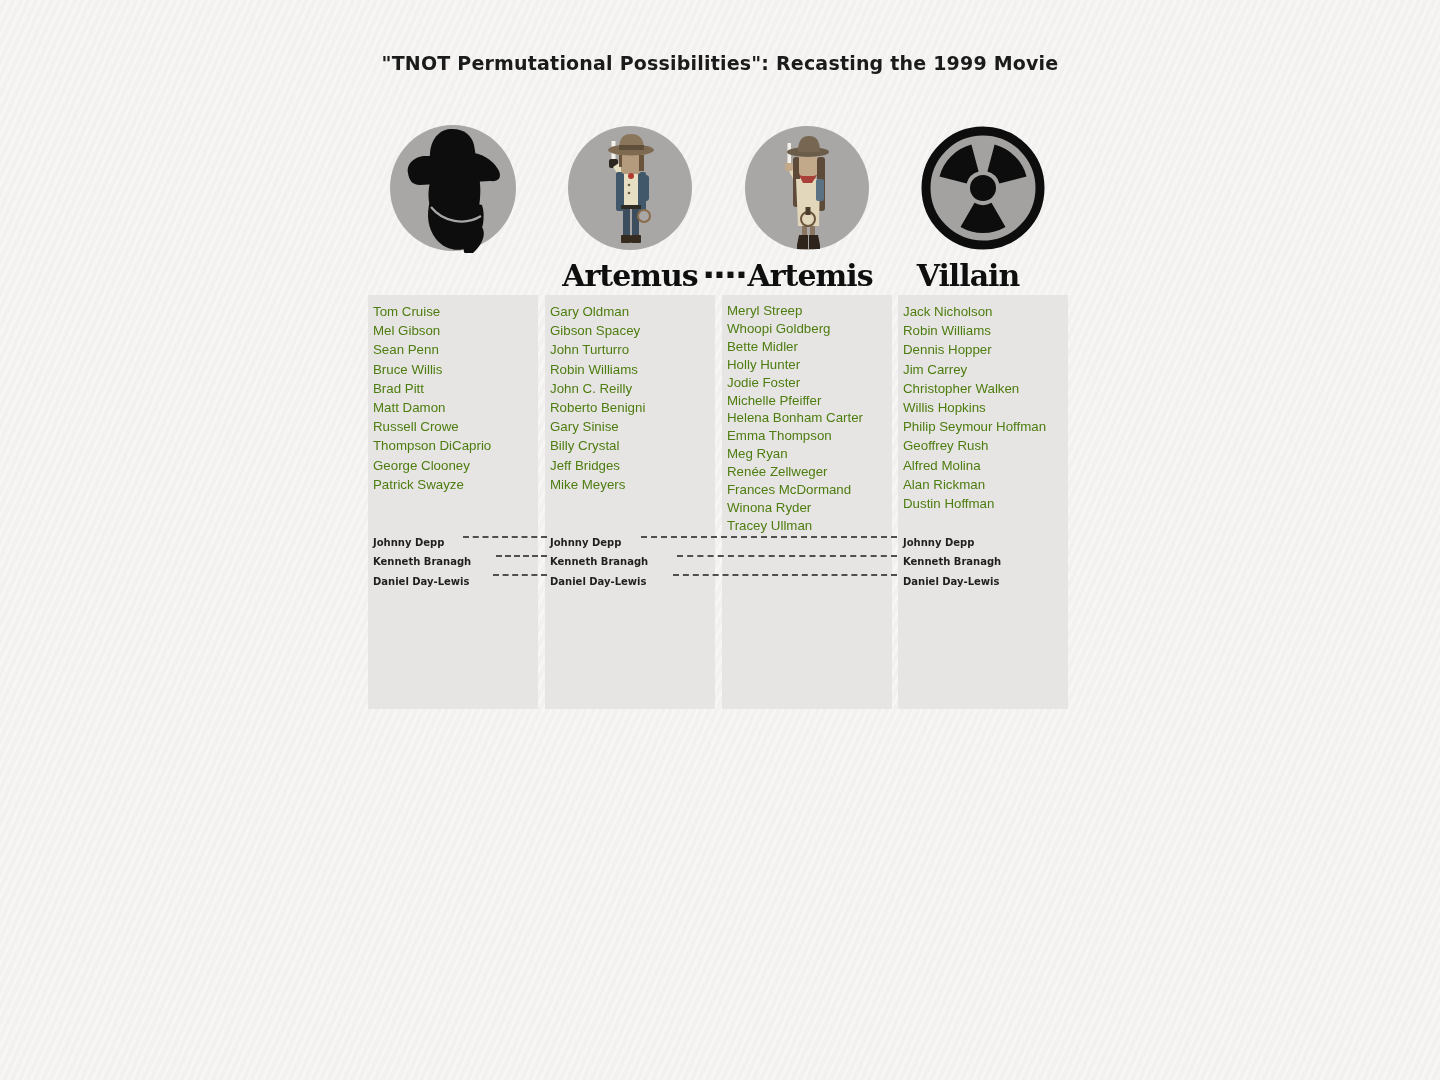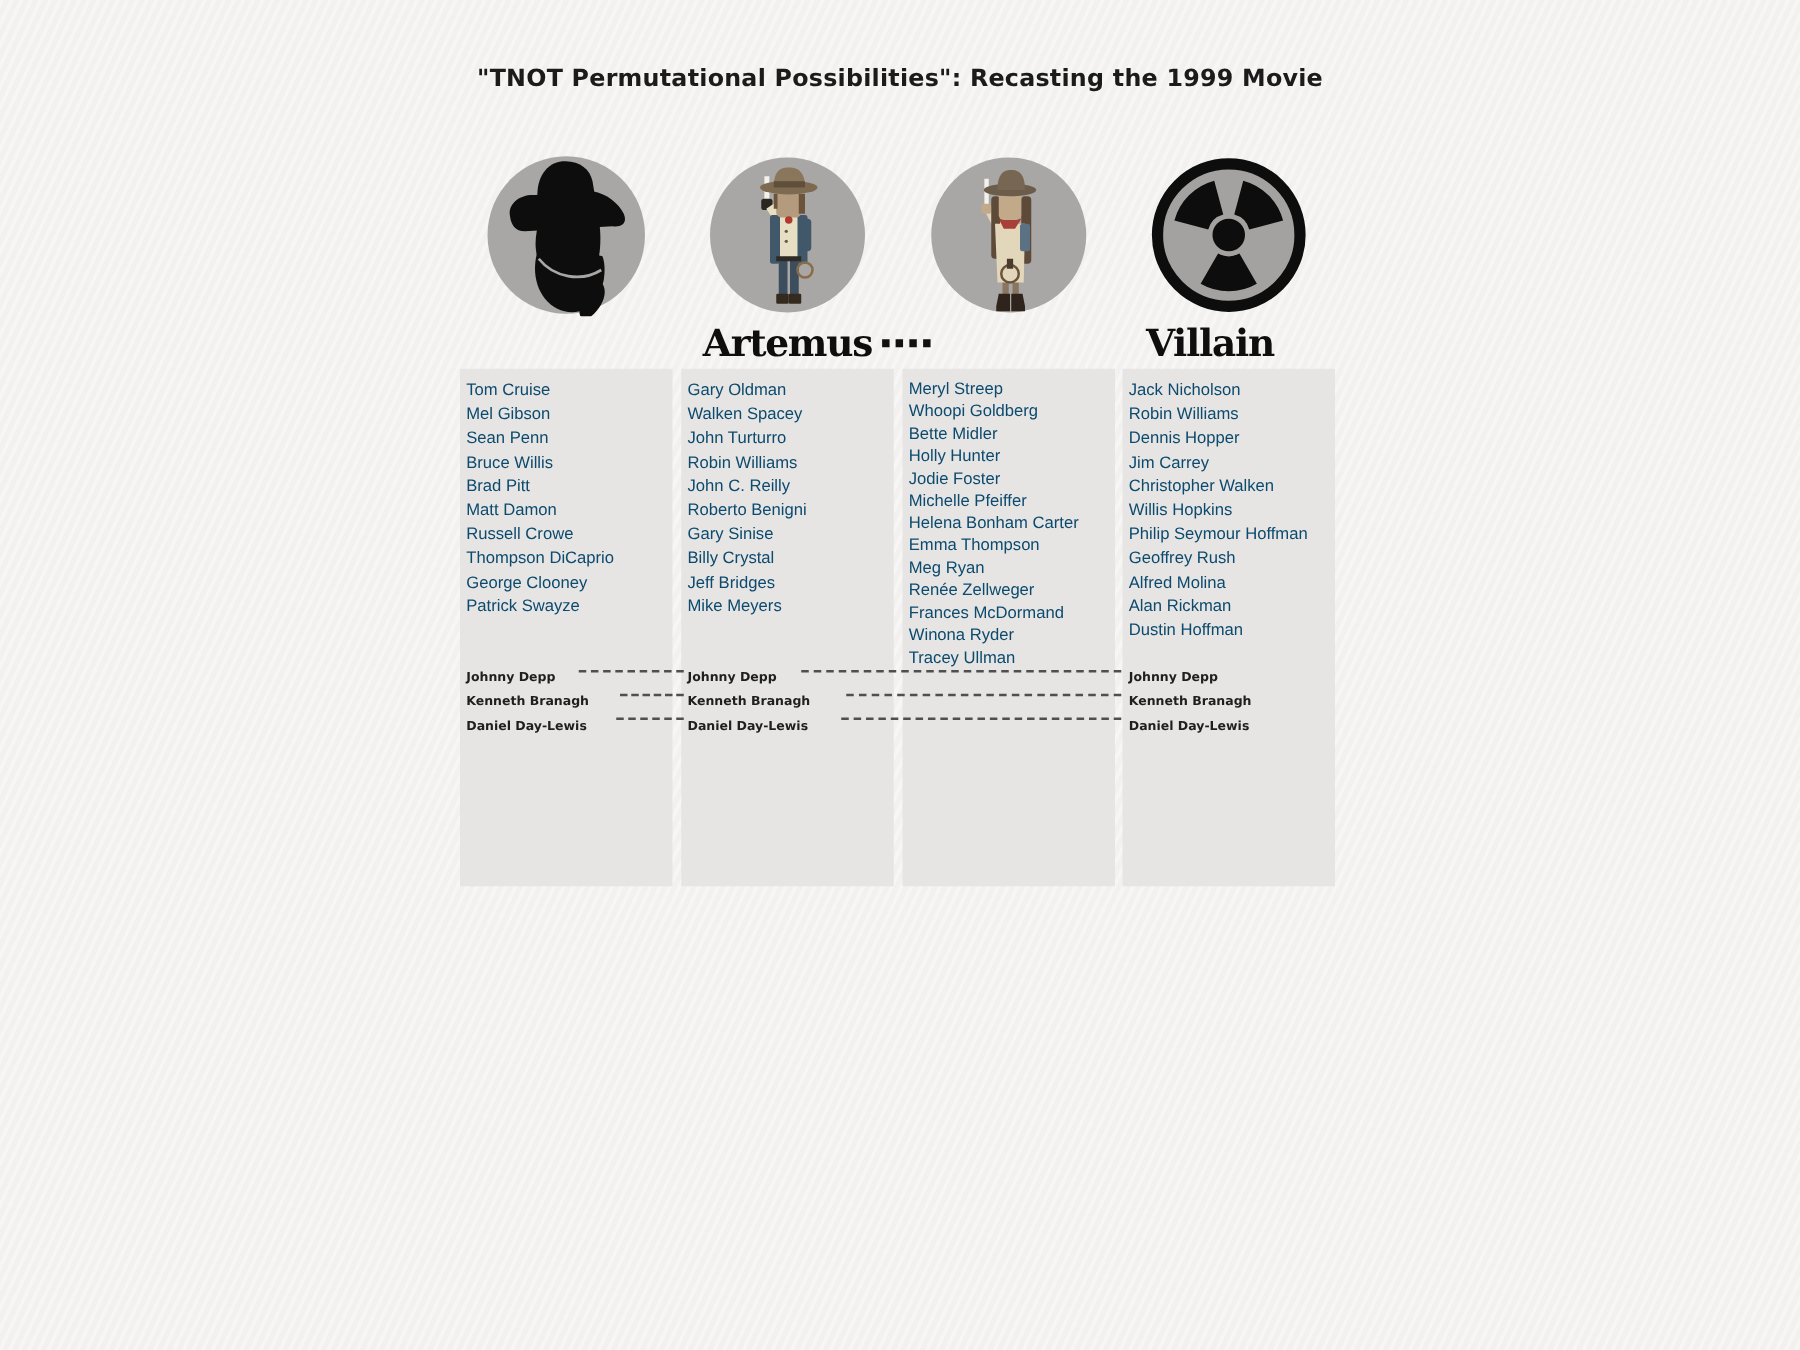--- a/index.html
+++ b/index.html
@@ -32,21 +32,21 @@
   .hdr-dots{
     position:absolute;top:258px;left:700px;width:48px;
     font-family:"DejaVu Sans",sans-serif;
     font-size:34px;font-weight:bold;color:#111;
     line-height:34px;letter-spacing:-2px;text-align:center;
   }
   .panel{
     position:absolute;top:295px;width:170px;height:414px;
     background:#e6e5e3;
   }
-  .cand-list{padding:7px 4px 0 5px;color:#0c4a6e;font-size:13.3px;}
+  .cand-list{padding:7px 4px 0 5px;color:#4d7c0f;font-size:13.3px;}
   .cand-list div{line-height:19.2px;white-space:nowrap;}
   .panel.tight .cand-list div{line-height:17.9px;}
   .finalists{
     position:absolute;top:238px;left:5px;width:163px;
     font-family:"DejaVu Sans",sans-serif;
     font-weight:bold;font-size:10px;color:#1f1f1f;
   }
   .finalists div{line-height:19.3px;white-space:nowrap;}
   .dash{
     position:absolute;height:0;
@@ -131,20 +131,21 @@
       <g fill="#0d0d0d">
         <path d="M69.4,48.6 L76.6,21.5 A45,45 0 0 1 108.5,53.4 L81.4,60.6 A17,17 0 0 0 69.4,48.6 Z"></path>
         <path d="M60.6,48.6 L53.4,21.5 A45,45 0 0 0 21.5,53.4 L48.6,60.6 A17,17 0 0 1 60.6,48.6 Z"></path>
         <path d="M73.5,79.7 L87.5,104 A45,45 0 0 1 42.5,104 L56.5,79.7 A17,17 0 0 0 73.5,79.7 Z"></path>
         <circle cx="65" cy="65" r="13"></circle>
       </g>
     </svg>
   </div>
 
   <div class="role-header" style="left:520px;">Artemus</div>
+  <div class="role-header" style="left:700px;">Artemis</div>
   <div class="role-header" style="left:858px;">Villain</div>
   <div class="hdr-dots">····</div>
 
   <div class="panel" style="left:368px;">
     <div class="cand-list">
         <div>Tom Cruise</div>
         <div>Mel Gibson</div>
         <div>Sean Penn</div>
         <div>Bruce Willis</div>
         <div>Brad Pitt</div>
@@ -156,21 +157,21 @@
       </div>
     <div class="finalists">
         <div>Johnny Depp</div>
         <div>Kenneth Branagh</div>
         <div>Daniel Day-Lewis</div>
       </div>
   </div>
   <div class="panel" style="left:545px;">
     <div class="cand-list">
         <div>Gary Oldman</div>
-        <div>Walken Spacey</div>
+        <div>Gibson Spacey</div>
         <div>John Turturro</div>
         <div>Robin Williams</div>
         <div>John C. Reilly</div>
         <div>Roberto Benigni</div>
         <div>Gary Sinise</div>
         <div>Billy Crystal</div>
         <div>Jeff Bridges</div>
         <div>Mike Meyers</div>
       </div>
     <div class="finalists">

